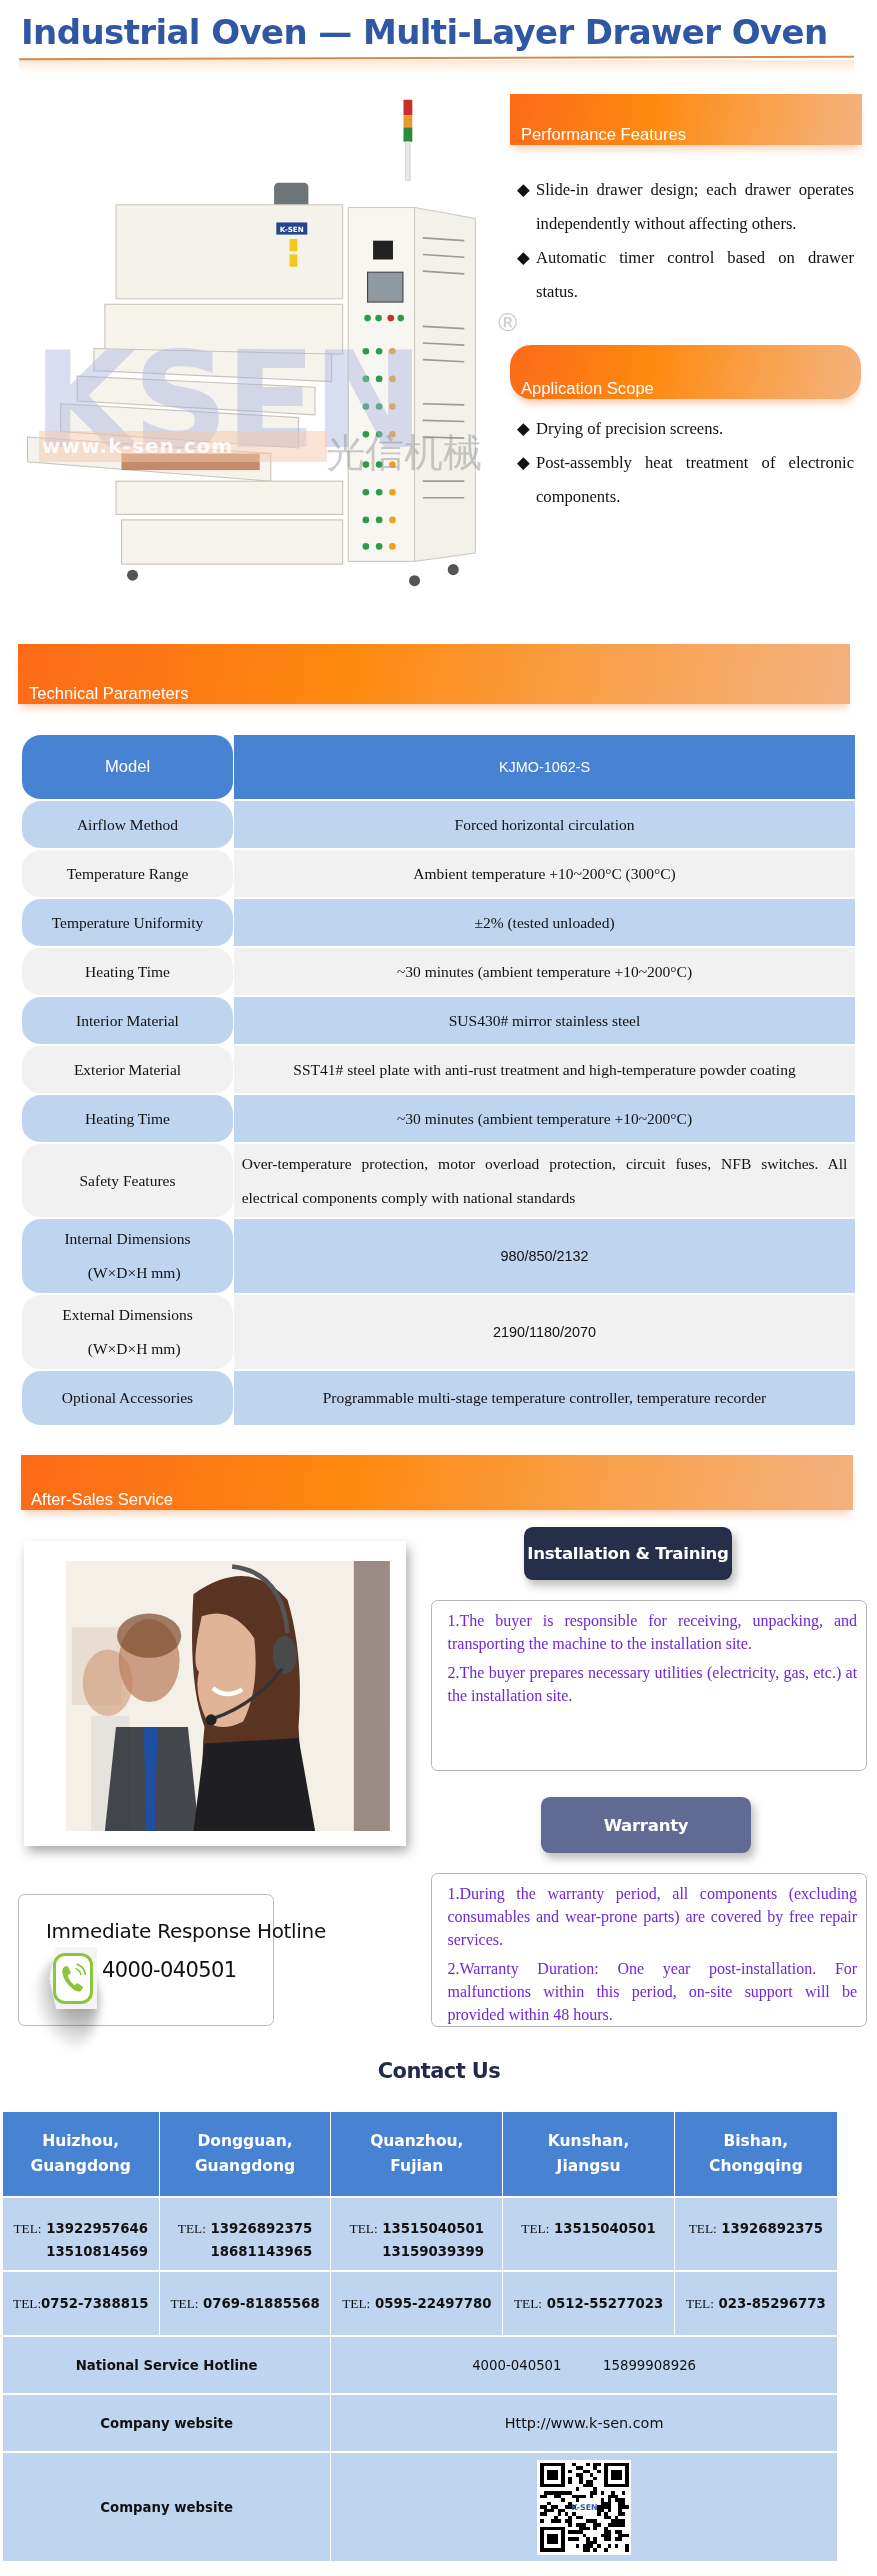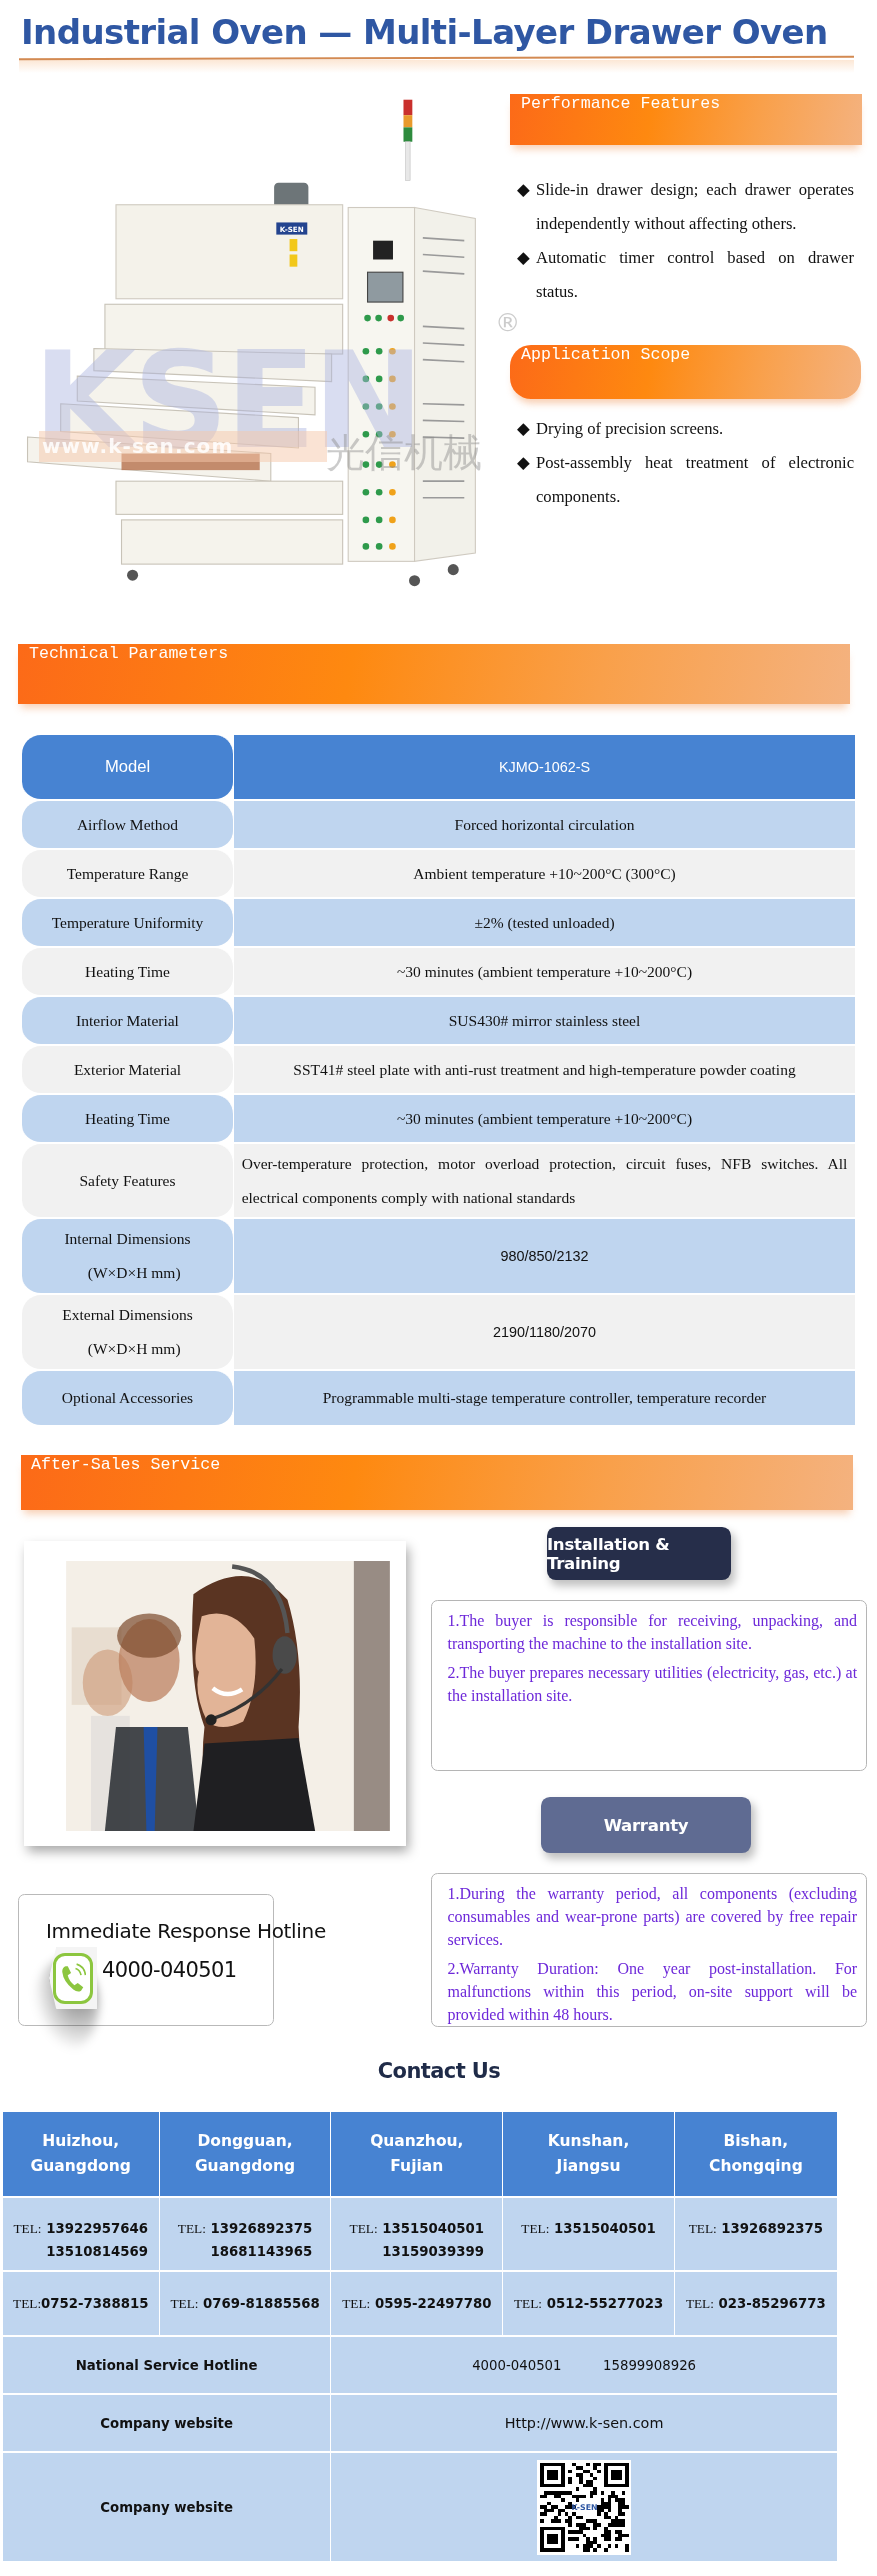--- a/index.html
+++ b/index.html
@@ -3,21 +3,21 @@
 <meta charset="utf-8">
 <style>
   * { box-sizing: border-box; margin: 0; padding: 0; }
   html, body { width: 878px; background: #ffffff; }
   body { position: relative; height: 2576px; font-family: "Liberation Sans", sans-serif; color: #111; overflow: hidden; }
 
   .title { position: absolute; left: 21px; top: 12px; font-family: "DejaVu Sans", sans-serif; font-size: 34px; color: #2f57a3; letter-spacing: -0.6px; }
   .title-rule { position: absolute; left: 19px; top: 57px; width: 835px; height: 2.2px; background: #d38a52; transform: rotate(-0.18deg); }
   .title-rule-shadow { position: absolute; left: 19px; top: 60px; width: 835px; height: 13.3px; background: linear-gradient(to bottom, rgba(250,215,185,0.6), rgba(255,255,255,0)); }
 
-  .orange-bar { position: absolute; background: linear-gradient(100deg, #fc6a18 0%, #fe8910 40%, #f9a04a 70%, #f4b27f 100%); box-shadow: 0 7.7px 7.7px -3.3px rgba(240,150,90,0.45); color: #fff; font-family: Liberation Mono, monospace; display: flex; align-items: flex-start; }
+  .orange-bar { position: absolute; background: linear-gradient(100deg, #fc6a18 0%, #fe8910 40%, #f9a04a 70%, #f4b27f 100%); box-shadow: 0 7.7px 7.7px -3.3px rgba(240,150,90,0.45); color: #fff; font-family: Liberation Sans, sans-serif; display: flex; align-items: flex-end; }
 
   
   .product { position: absolute; left: 22px; top: 94px; width: 481px; height: 509px; }
   .wm-ksen { position: absolute; left: 33px; top: 324px; font-family: "DejaVu Sans", sans-serif; font-weight: bold; font-size: 133px; color: rgba(170,180,225,0.45); letter-spacing: -3.3px; z-index: 3; }
   .wm-url { position: absolute; left: 39px; top: 431px; width: 288px; height: 31px; background: rgba(245,200,170,0.5); color: rgba(255,255,255,0.85); font-family: "DejaVu Sans", sans-serif; font-weight: bold; font-size: 20px; line-height: 31px; padding-left: 3px; z-index: 3; letter-spacing: 1.1px; }
   .wm-cn { position: absolute; left: 326px; top: 426px; font-family: "DejaVu Serif", serif; font-size: 39px; color: rgba(140,140,140,0.45); z-index: 3; }
   .wm-reg { position: absolute; left: 495px; top: 307px; font-family: "DejaVu Sans", sans-serif; font-size: 25.4px; color: rgba(170,170,170,0.6); z-index: 3; }
 
   .bullets { position: absolute; font-family: "Liberation Serif", serif; font-size: 16.6px; color: #111; }
   .bullet-item { display: flex; line-height: 34px; text-align: justify; }
@@ -270,21 +270,21 @@
     <polygon points="250,330 420,320 450,488 230,488" fill="#1f1f22"></polygon>
 
     <path d="M300 10 Q390 20 400 130" stroke="#555" stroke-width="8" fill="none"></path>
     <ellipse cx="395" cy="170" rx="22" ry="34" fill="#4a4a4a"></ellipse>
     <path d="M390 195 Q340 260 265 285" stroke="#333" stroke-width="6" fill="none"></path>
     <circle cx="262" cy="287" r="10" fill="#222"></circle>
     <rect x="520" y="0" width="65" height="488" fill="#3c2a22" opacity="0.5"></rect>
   </svg>
 </div>
 
-<div class="pill" style="left:547px; top:1527px; width:184px; height:53px; background:#262e4a;">Installation &amp; Training</div>
+<div class="pill" style="left:524px; top:1527px; width:208px; height:53px; background:#262e4a;">Installation &amp; Training</div>
 
 <div class="textbox" style="left:431px; top:1600px; width:436px; height:171px;">
   <p>1.The buyer is responsible for receiving, unpacking, and transporting the machine to the installation site.</p>
   <p>2.The buyer prepares necessary utilities (electricity, gas, etc.) at the installation site.</p>
 </div>
 
 <div class="pill" style="left:502px; top:1797px; width:210px; height:56px; background:#5f6b92; margin-left:39px;">Warranty</div>
 
 <div class="textbox" style="left:431px; top:1873px; width:436px; height:154px;">
   <p>1.During the warranty period, all components (excluding consumables and wear-prone parts) are covered by free repair services.</p>

